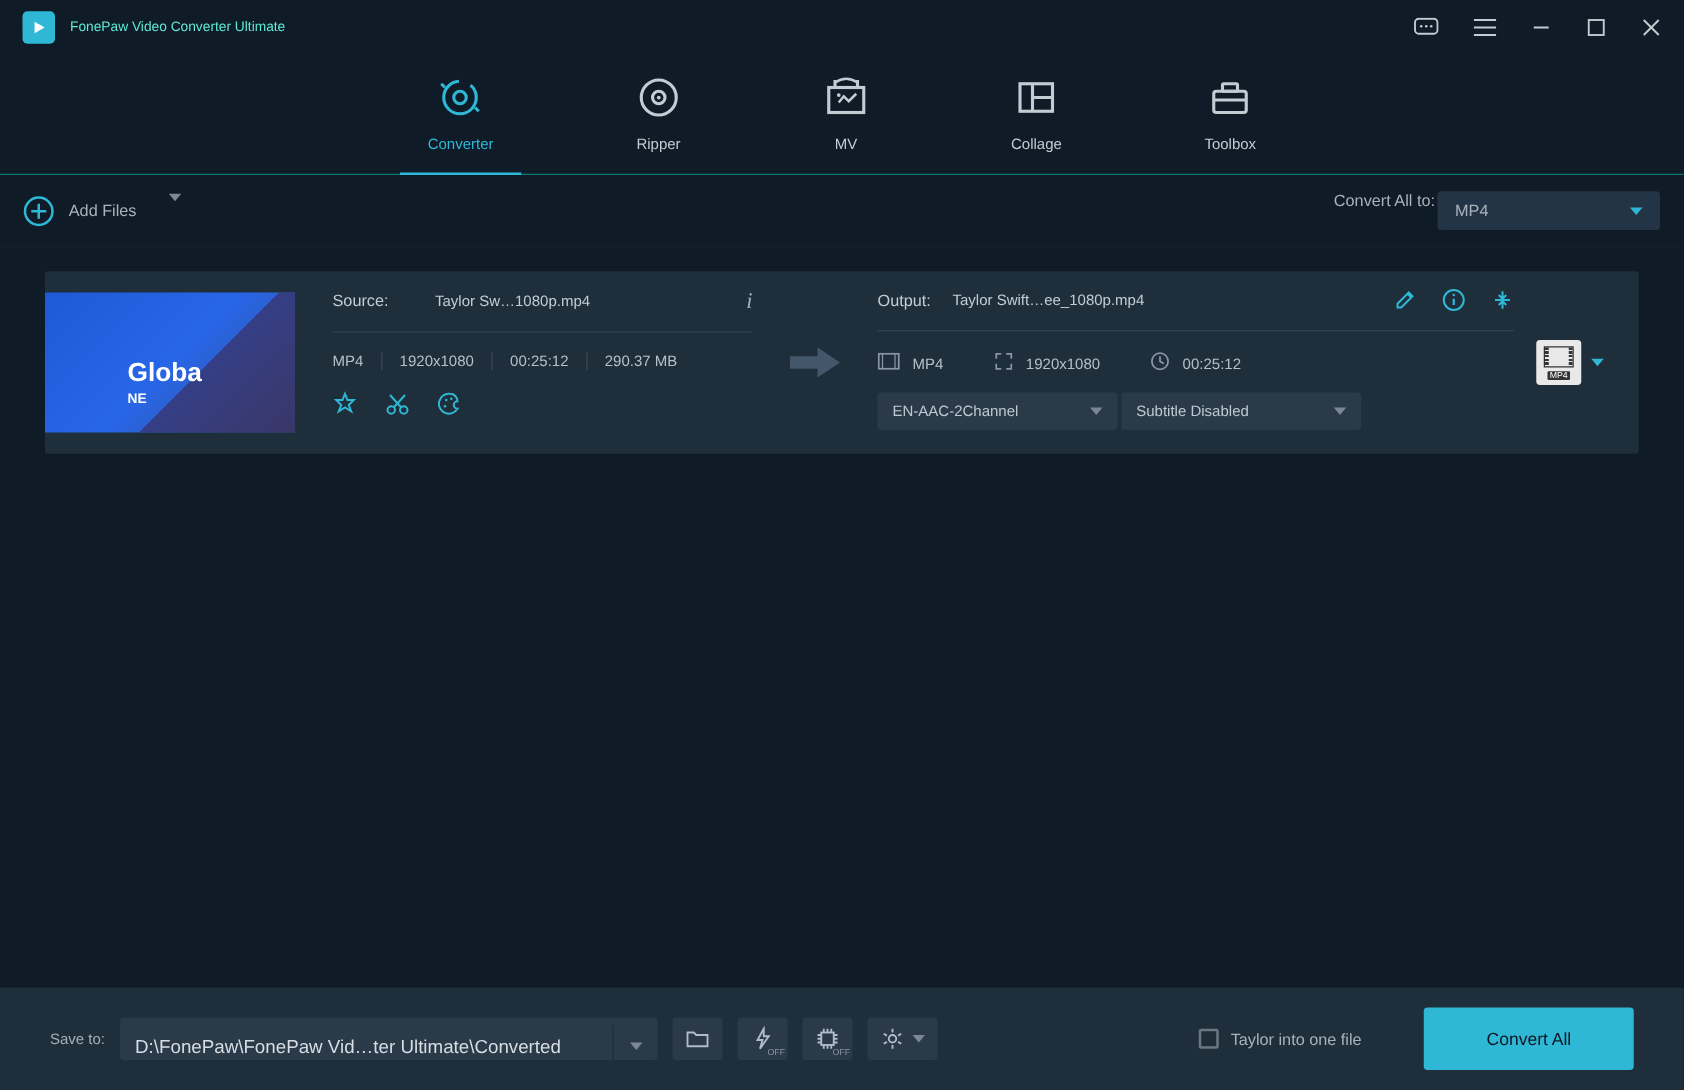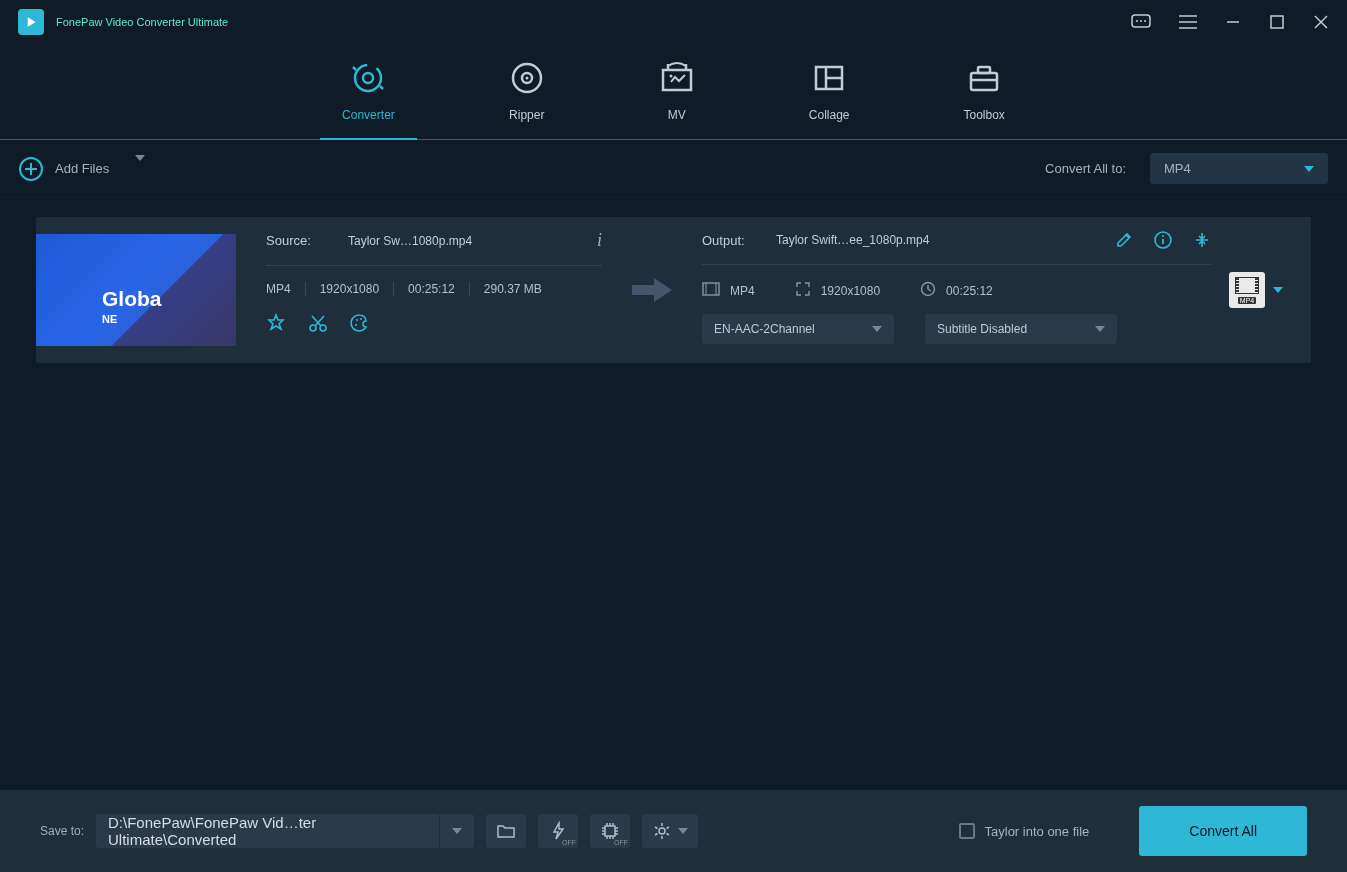--- a/index.html
+++ b/index.html
@@ -20,59 +20,59 @@
 .add-files{display:flex;align-items:center;gap:12px;cursor:pointer}
 .plus-circle{width:24px;height:24px;border:2px solid #2eb8d6;border-radius:50%;position:relative}
 .plus-circle::before,.plus-circle::after{content:"";position:absolute;background:#2eb8d6}
 .plus-circle::before{width:12px;height:2px;top:9px;left:4px}
 .plus-circle::after{width:2px;height:12px;top:4px;left:9px}
 .add-dd{margin-left:14px}
 .status-pills{margin-left:auto;margin-right:auto;display:flex;gap:28px;align-items:center;position:absolute;left:50%;transform:translateX(-50%)}
 .pill{padding:7px 32px;border-radius:20px;background:#1d2f3f;color:#cbd4db;font-size:12px;cursor:pointer}
 .converted-link{font-size:12px;color:#a4afb9;position:relative;cursor:pointer}
 .badge-dot{width:6px;height:6px;background:#f0772a;border-radius:50%;position:absolute;top:-4px;right:-12px}
-.convert-all-to{display:flex;align-items:center;gap:24px;margin-left:auto}
+.convert-all-to{display:flex;align-items:flex-start;gap:2px;margin-left:auto}
 .format-dd{background:#233446;padding:8px 14px;width:178px;display:flex;justify-content:space-between;align-items:center;border-radius:3px;cursor:pointer}
 .chev{width:0;height:0;border-left:5px solid transparent;border-right:5px solid transparent;border-top:6px solid #2eb8d6}
 .chev.gray{border-top-color:#7a8894}
 .file-row{margin:19px 36px;background:#1f2e3b;height:146px;border-radius:2px;display:flex;padding:12px 18px 12px 0}
 .thumb{width:200px;height:112px;margin:5px 0 0 0;position:relative;overflow:hidden;background:linear-gradient(135deg,#1e5ad6 0%,#2866e8 50%,#364d8c 100%)}
 .thumb-shape{position:absolute;inset:0;background:linear-gradient(135deg,transparent 60%,rgba(60,40,80,.6) 60%)}
 .thumb-logo{position:absolute;top:56px;left:66px;color:#fff;font-weight:700;font-size:21px;line-height:17px}
 .thumb-sub{font-size:11px;font-weight:700}
 .source-col{width:336px;margin-left:30px;padding-top:1px}
 .src-header{display:flex;align-items:center;gap:22px;border-bottom:1px solid #334251;padding-bottom:14px;margin-bottom:16px}
 .src-label{width:60px;color:#c4cdd5}
 .src-name{color:#c4cdd5;flex:1;font-size:12px}
 .meta-row{display:flex;align-items:center;gap:0;font-size:12px;color:#b6c0c9;margin-bottom:17px}
 .meta-item{padding:0 14px;border-left:1px solid #3b4954}
 .meta-item:first-child{padding-left:0;border-left:none}
 .tool-icons{display:flex;gap:22px}
 .tool-icons span{color:#2eb8d6;cursor:pointer;display:flex;align-items:center}
 .arrow-col{width:100px;display:flex;align-items:center;justify-content:center}
 .big-arrow{color:#3b4b5a}
 .output-col{flex:1;padding-top:1px;margin-left:0}
-.out-header{display:flex;align-items:center;gap:22px;border-bottom:1px solid #334251;padding-bottom:14px;margin-bottom:16px}
+.out-header{display:flex;align-items:center;gap:8px;border-bottom:1px solid #334251;padding-bottom:14px;margin-bottom:16px}
 .out-label{width:52px;color:#c4cdd5}
 .out-name{color:#c4cdd5;flex:1;font-size:12px}
 .out-actions{display:flex;gap:20px}
 .out-actions span{color:#2eb8d6;cursor:pointer;display:flex;align-items:center}
 .out-meta{display:flex;gap:40px;align-items:center;font-size:12px;color:#b6c0c9;margin-bottom:14px}
 .out-meta-item{display:flex;align-items:center;gap:10px}
-.out-selects{display:flex;gap:31px}
+.out-selects{display:flex;gap:3px}
 .sel{background:#2a3a49;padding:8px 12px;width:192px;display:flex;justify-content:space-between;align-items:center;border-radius:3px;font-size:12px;color:#bfc9d2;cursor:pointer}
 .format-badge{width:64px;display:flex;align-items:center;gap:8px;margin-left:18px;cursor:pointer}
 .fb-box{width:36px;height:36px;background:#e9e9e9;border-radius:3px;display:flex;flex-direction:column;align-items:center;justify-content:center;gap:2px}
 .fb-box .film{width:24px;height:17px;border:1.5px solid #333;position:relative}
 .fb-box .film::before,.fb-box .film::after{content:"";position:absolute;top:0;bottom:0;width:3px;background:repeating-linear-gradient(#333 0 2px,transparent 2px 3px)}
 .fb-box .film::before{left:0}.fb-box .film::after{right:0}
 .fb-label{font-size:7px;background:#333;color:#fff;padding:0 2px;border-radius:1px;margin-top:1px}
 .bottom-bar{position:absolute;bottom:0;left:0;right:0;height:82px;background:#1f2e3b;display:flex;align-items:center;padding:0 40px;gap:12px}
 .save-label{font-size:12px;color:#a4afb9}
-.path-box{background:#2a3a49;width:378px;height:34px;display:flex;justify-content:space-between;padding:0 0 0 12px;border-radius:3px}
+.path-box{background:#2a3a49;width:430px;height:34px;display:flex;align-items:center;justify-content:space-between;padding:12px 0 0 12px;border-radius:3px}
 .path-text{font-size:15px;color:#d6dde3}
 .path-dd{width:36px;height:34px;display:flex;align-items:center;justify-content:center;border-left:1px solid #1f2e3b;cursor:pointer}
 .btn-square{width:40px;height:34px;background:#2a3a49;border-radius:3px;display:flex;align-items:center;justify-content:center;cursor:pointer;color:#b1bcc6;position:relative}
 .off-tag{position:absolute;bottom:2px;right:2px;font-size:7px;color:#8b96a1}
 .merge{display:flex;align-items:center;gap:10px;margin-left:auto}
 .checkbox{width:16px;height:16px;border:2px solid #6b7884;border-radius:2px}
 .convert-btn{background:#2eb8d6;color:#0e1721;padding:0 50px;height:50px;display:flex;align-items:center;border-radius:3px;font-size:14px;cursor:pointer;margin-left:38px}
 </style>
 </head>
 <body>

